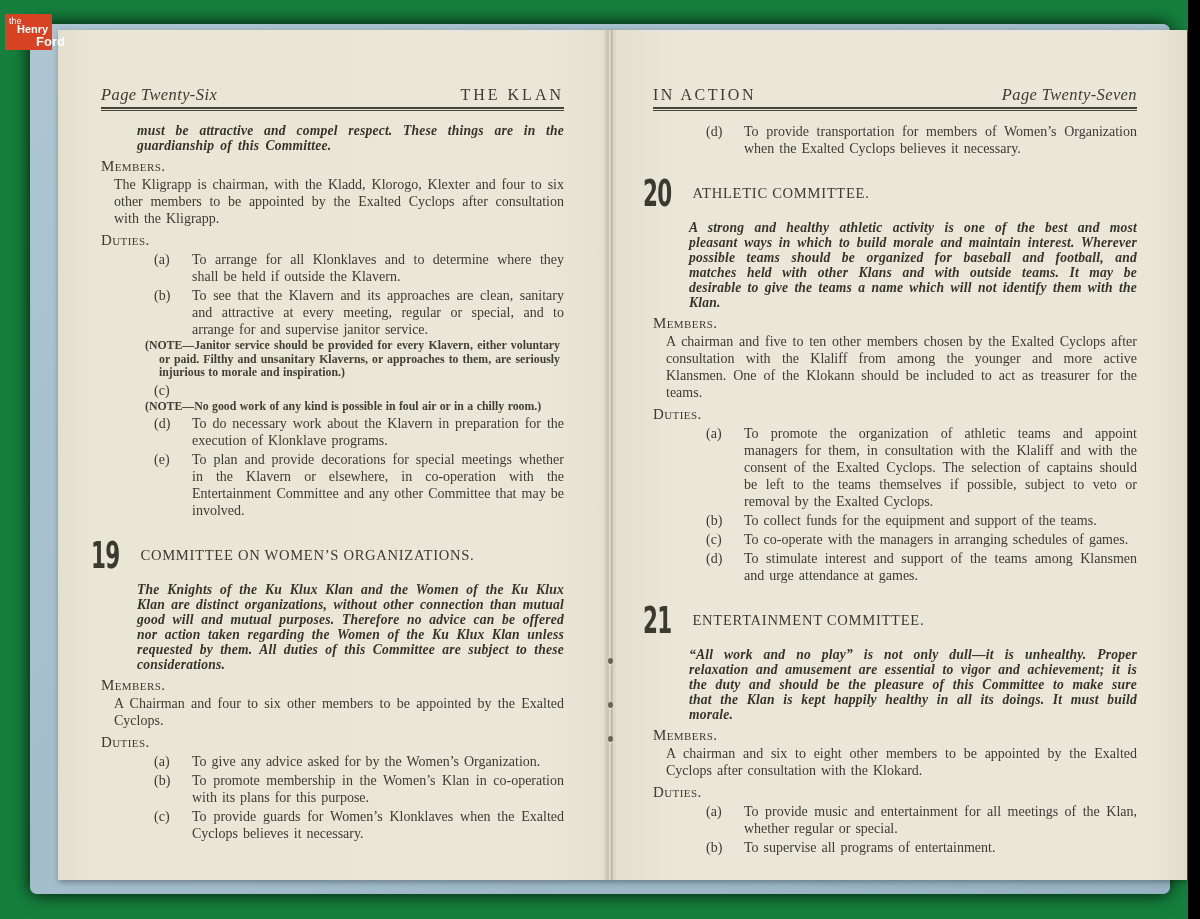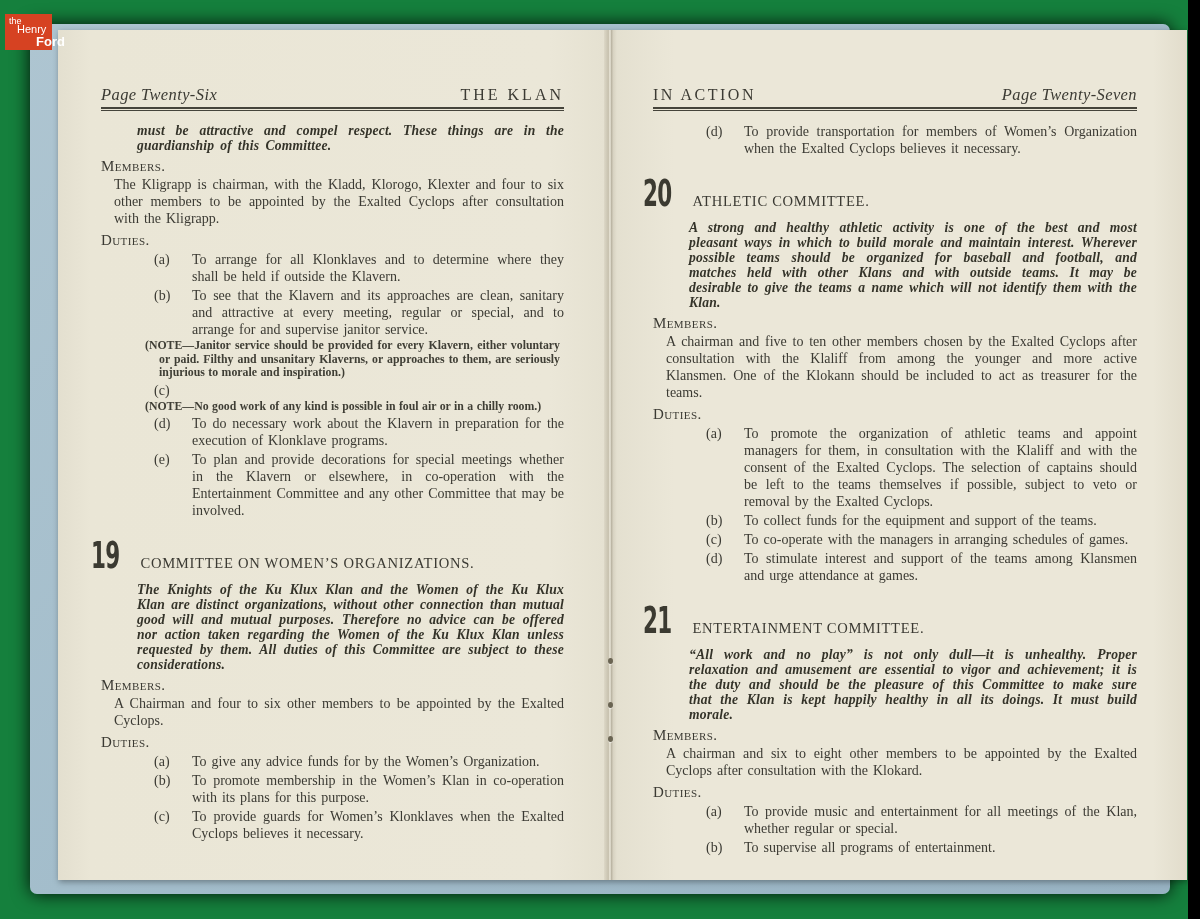--- a/index.html
+++ b/index.html
@@ -15,21 +15,21 @@
   .logo {
     position: absolute; left: 5px; top: 14px;
     width: 47px; height: 36px;
     background: #d64222;
     z-index: 30;
     font-family: "Liberation Sans", sans-serif;
     color: #fff;
   }
   .logo span { position: absolute; line-height: 1; }
   .logo-the   { top: 3px;  left: 4px;  font-size: 9px;  font-weight: 400; }
-  .logo-henry { top: 10px; left: 12px; font-size: 11px; font-weight: 400; }
+  .logo-henry { top: 10px; left: 12px; font-size: 11px; font-weight: 700; }
   .logo-ford  { top: 21px; left: 4px;  font-size: 13px; font-weight: 700; margin-left: 27px; }
 
   
   .book {
     position: absolute; left: 30px; top: 24px;
     width: 1140px; height: 870px;
     background: linear-gradient(135deg, #aec5d1 0%, #a3bdcb 45%, #97b2c2 100%);
     border-radius: 7px;
     box-shadow: 0 0 18px rgba(0,0,0,0.9);
   }
@@ -110,21 +110,20 @@
     font-weight: 700;
     color: #3f3e35;
     text-align: justify;
     margin: 1px 4px 2px 58px;
     text-indent: -14px;
     word-spacing: 0.5px;
   }
   .section {
     display: flex;
     margin: 20px 0 8px -10px;
-    align-items: flex-end;
   }
   .section-num {
     flex: 0 0 34px;
     font-family: "DejaVu Sans", sans-serif;
     font-weight: 700;
     font-size: 37px; line-height: 33px;
     letter-spacing: -1px;
     transform: scaleX(0.58);
     transform-origin: 0 0;
     color: #3b3a31;
@@ -184,21 +183,21 @@
             <div class="section">
               <span class="section-num">19</span>
               <span class="section-title">COMMITTEE ON WOMEN’S ORGANIZATIONS.</span>
             </div>
             <div class="lead">The Knights of the Ku Klux Klan and the Women of the Ku Klux Klan are distinct organizations, without other connection than mutual good will and mutual purposes.  Therefore no advice can be offered nor action taken regarding the Women of the Ku Klux Klan unless requested by them.  All duties of this Committee are subject to these considerations.</div>
             <div class="slabel">Members.</div>
             <div class="para">A Chairman and four to six other members to be appointed by the Exalted Cyclops.</div>
             <div class="slabel">Duties.</div>
             <div class="item">
               <span class="item-letter">(a)</span>
-              <span class="item-text">To give any advice funds for by the Women’s Organization.</span>
+              <span class="item-text">To give any advice asked for by the Women’s Organization.</span>
             </div>
             <div class="item">
               <span class="item-letter">(b)</span>
               <span class="item-text">To promote membership in the Women’s Klan in co-operation with its plans for this purpose.</span>
             </div>
             <div class="item">
               <span class="item-letter">(c)</span>
               <span class="item-text">To provide guards for Women’s Klonklaves when the Exalted Cyclops believes it necessary.</span>
             </div>
           </div>

